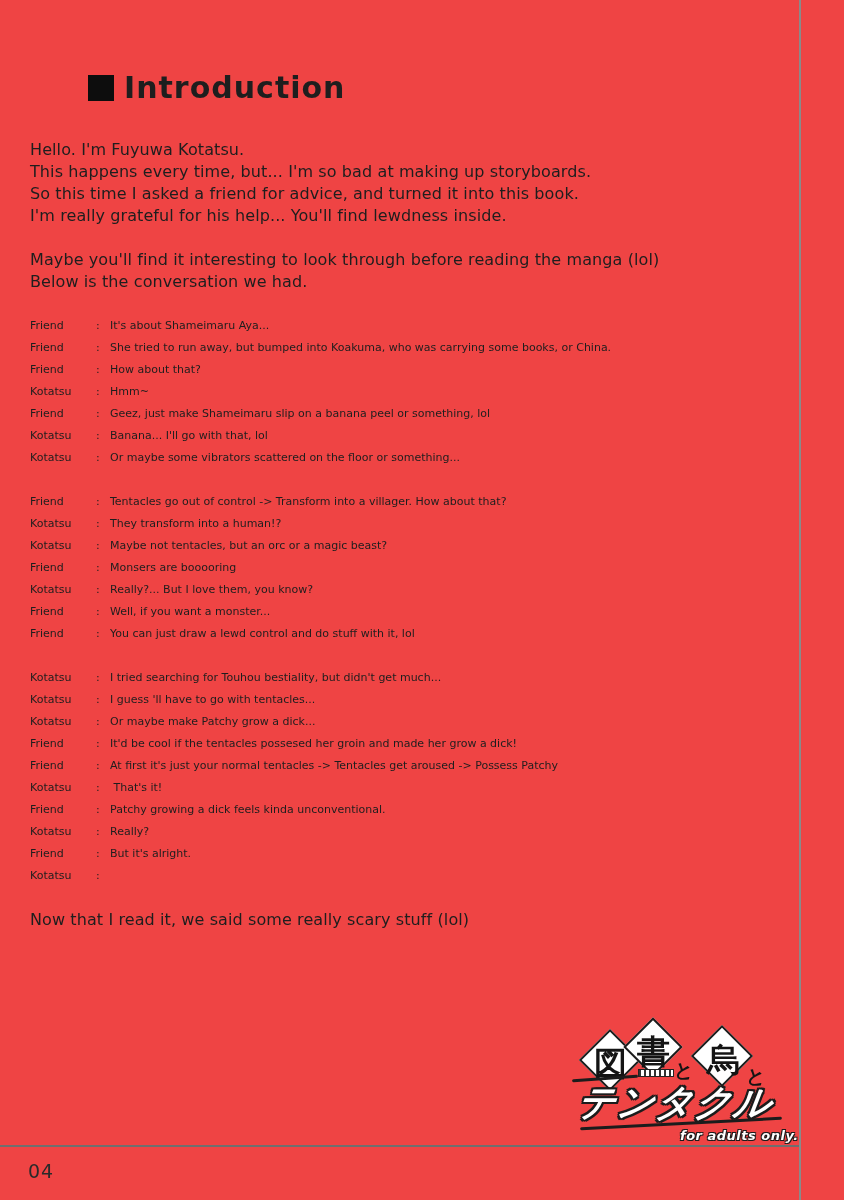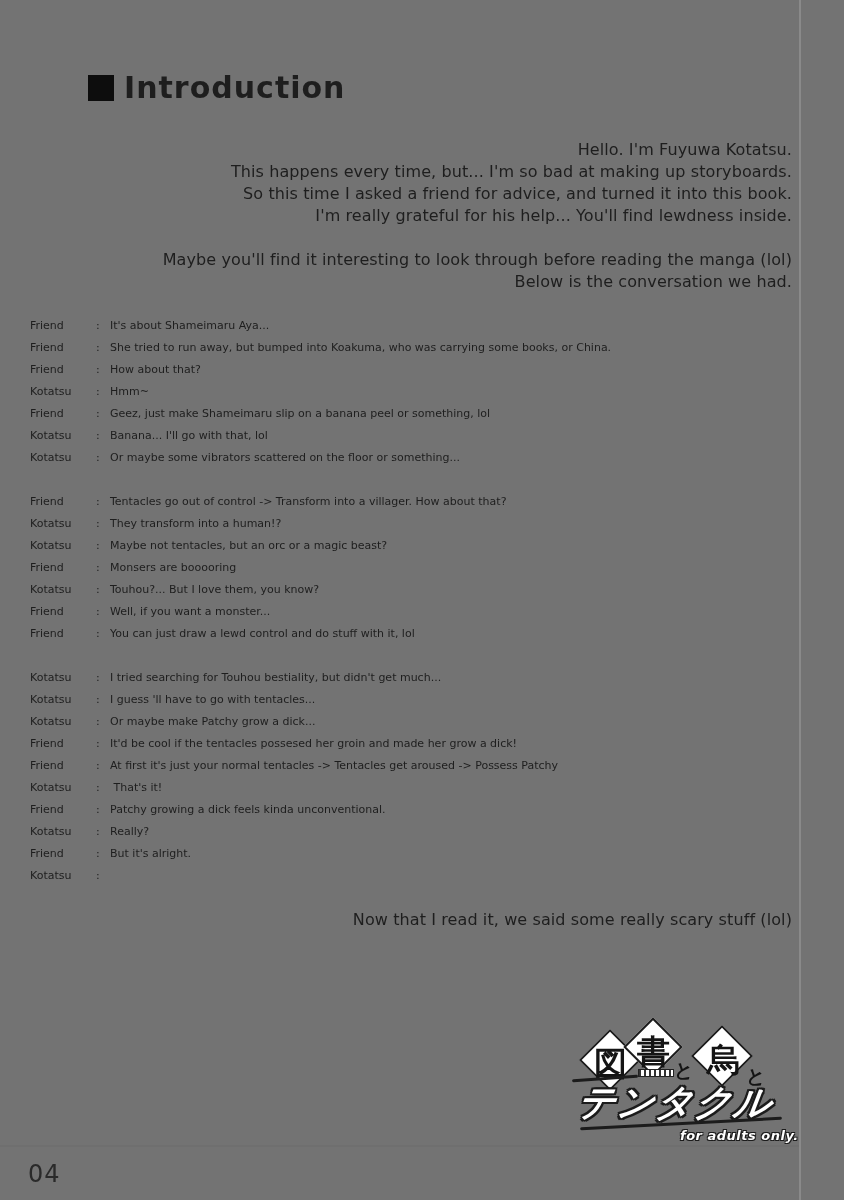--- a/index.html
+++ b/index.html
@@ -2,49 +2,49 @@
 <html><head>
 <meta charset="utf-8">
 <style>
   * { box-sizing: border-box; margin: 0; padding: 0; }
   html, body { background: #e8e8e8; }
   body { font-family: "DejaVu Sans", sans-serif; }
   .page {
     position: relative;
     width: 844px; height: 1200px;
     margin: 0 auto;
-    background: #737373;
+    background: #ef4444;
     color: #1e1e1e;
     overflow: hidden;
   }
   
   .vrule { position:absolute; left:799px; top:0; width:2px; height:1200px; background:#8a8a8a; }
   .hrule { position:absolute; left:0; top:1145px; width:801px; height:2px; background:#6f6f6f; }
 
   .content { position:absolute; left:30px; top:70px; width:762px; }
 
   .heading {
     display:flex; align-items:center; gap:10px;
     margin:0 0 34px 58px;
     font-size:30px; font-weight:bold; letter-spacing:1px;
   }
   .heading .sq { width:26px; height:26px; background:#0d0d0d; display:inline-block; flex:none; }
 
-  .para { font-size:16px; line-height:22px; letter-spacing:0.1px; margin-bottom:22px;text-align:right; }
+  .para { font-size:16px; line-height:22px; letter-spacing:0.1px; margin-bottom:22px; }
   .para .line { white-space:pre-wrap; }
 
   .convo { margin-bottom:22px; font-size:11px; line-height:22px; }
   .convo-row { display:flex; }
   .convo-row .speaker { width:66px; flex:none; }
   .convo-row .colon { width:14px; flex:none; }
   .convo-row .dtext { white-space:pre-wrap; }
 
   .closing { margin-bottom:0; }
 
-  .pageno { position:absolute; left:28px; top:1160px; font-size:24px; letter-spacing:1px; color:#2a2a2a; }
+  .pageno { position:absolute; left:28px; top:1160px; font-size:19px; letter-spacing:1px; color:#2a2a2a; }
 
   
   .logo { position:absolute; left:572px; top:1022px; width:218px; height:122px; }
   .logo .diamond {
     position:absolute; background:#fff; border:2.5px solid #1c1c1c;
     transform:rotate(45deg);
   }
   .logo .d1 { left:16px; top:16px; width:44px; height:44px; }
   .logo .d2 { left:60px; top:4px;  width:42px; height:42px; }
   .logo .d3 { left:128px; top:12px; width:44px; height:44px; }
@@ -161,21 +161,21 @@
           <span class="dtext">Maybe not tentacles, but an orc or a magic beast?</span>
         </div>
         <div class="convo-row">
           <span class="speaker">Friend</span>
           <span class="colon">:</span>
           <span class="dtext">Monsers are booooring</span>
         </div>
         <div class="convo-row">
           <span class="speaker">Kotatsu</span>
           <span class="colon">:</span>
-          <span class="dtext">Touhou?... But I love them, you know?</span>
+          <span class="dtext">Really?... But I love them, you know?</span>
         </div>
         <div class="convo-row">
           <span class="speaker">Friend</span>
           <span class="colon">:</span>
           <span class="dtext">Well, if you want a monster...</span>
         </div>
         <div class="convo-row">
           <span class="speaker">Friend</span>
           <span class="colon">:</span>
           <span class="dtext">You can just draw a lewd control and do stuff with it, lol</span>

